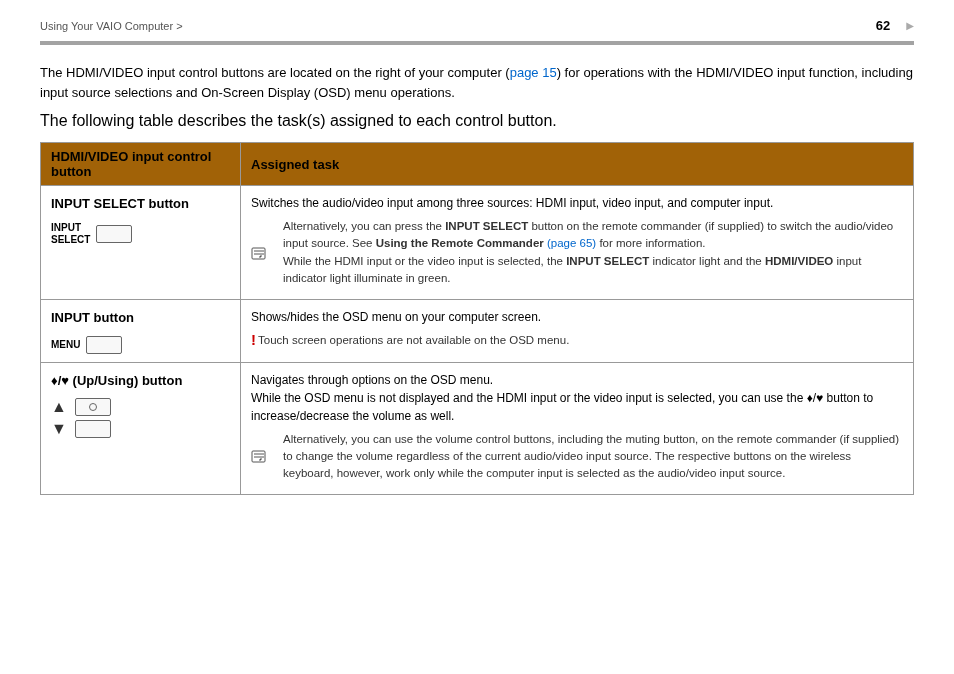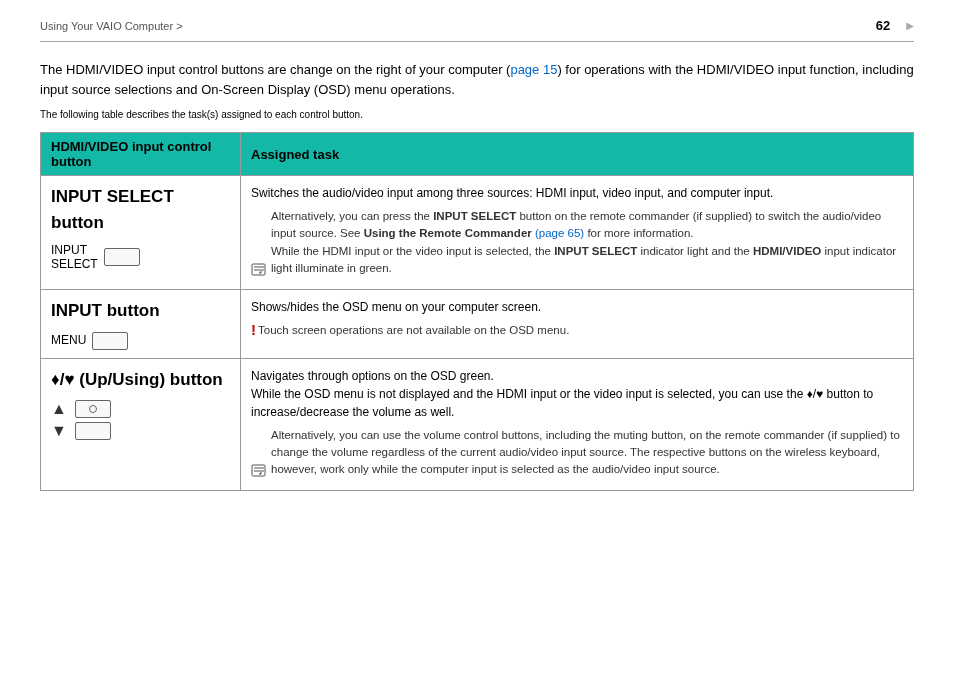--- a/index.html
+++ b/index.html
@@ -13,21 +13,21 @@
       padding: 0;
     }
     .page-wrapper {
       padding: 18px 40px 20px 40px;
     }
     
     .header-bar {
       display: flex;
       justify-content: space-between;
       align-items: flex-start;
-      border-bottom: 1px solid #a3a3a3;
+      border-bottom: 4px solid #a3a3a3;
       padding-bottom: 6px;
       margin-bottom: 18px;
     }
     .breadcrumb {
       font-size: 11px;
       color: #555;
       line-height: 1.5;
     }
     .page-number {
       font-size: 13px;
@@ -47,31 +47,31 @@
       font-size: 13px;
       line-height: 1.6;
       margin-bottom: 8px;
     }
     .intro-text a {
       color: #0066cc;
       text-decoration: none;
       text-align: right;
     }
     .table-intro {
-      font-size: 10px;
+      font-size: 16px;
       margin-bottom: 12px;
     }
     
     .control-table {
       width: 100%;
       border-collapse: collapse;
       border: 1px solid #999;
     }
     .control-table th {
-      background: #14b8a6;
+      background: #a16207;
       border: 1px solid #999;
       padding: 6px 10px;
       font-size: 13px;
       font-weight: bold;
       text-align: left;
     }
     .control-table td {
       border: 1px solid #999;
       padding: 8px 10px;
       vertical-align: top;
@@ -81,32 +81,32 @@
     .col-button {
       width: 200px;
     }
     .col-task {
       width: auto;
       margin-left: 16px;
     }
     
     .btn-label {
       font-weight: bold;
-      font-size: 17px;
+      font-size: 13px;
       margin-bottom: 8px;
     }
     .btn-diagram {
       display: flex;
       align-items: center;
       gap: 6px;
       margin-top: 4px;
     }
     .btn-key-label {
-      font-size: 12px;
-      font-weight: normal;
+      font-size: 10px;
+      font-weight: bold;
       line-height: 1.2;
       white-space: nowrap;
     }
     .btn-shape {
       display: inline-block;
       width: 36px;
       height: 18px;
       border: 1px solid #666;
       border-radius: 2px;
       background: #f8f8f8;
@@ -115,22 +115,22 @@
       display: inline-block;
       width: 36px;
       height: 18px;
       border: 1px solid #666;
       border-radius: 2px;
       background: #f8f8f8;
     }
     .note-block {
       margin: 6px 0 4px 0;
       display: flex;
-      align-items: flex-end;
-      gap: 4px;
+      align-items: center;
+      gap: 16px;
     }
     .warning-block {
       margin: 6px 0 4px 0;
       display: flex;
       align-items: flex-start;
       gap: 2px;
     }
     .warning-mark {
       color: #cc0000;
       font-weight: bold;
@@ -205,21 +205,21 @@
       <div>Using Your VAIO Computer &gt;</div>
     </div>
     <div class="page-num-right">
       <span class="page-number">62</span>
       <span class="chevron-right">▶</span>
     </div>
   </div>
 
 
   <p class="intro-text">
-    <span>The HDMI/VIDEO input control buttons are change on the right of your computer (</span><a href="#">page 15</a><span>) for operations with the HDMI/VIDEO input function, including input source selections and On-Screen Display (OSD) menu operations.</span>
+    <span>The HDMI/VIDEO input control buttons are located on the right of your computer (</span><a href="#">page 15</a><span>) for operations with the HDMI/VIDEO input function, including input source selections and On-Screen Display (OSD) menu operations.</span>
   </p>
 
   <p class="table-intro">The following table describes the task(s) assigned to each control button.</p>
 
   <table class="control-table">
     <thead>
       <tr>
         <th class="col-button">HDMI/VIDEO input control button</th>
         <th class="col-task">Assigned task</th>
       </tr>
@@ -265,21 +265,21 @@
                 <span class="circle-btn">
                   <span class="circle-inner"></span>
                 </span>
               </div>
               <div class="down-row">
                 <span class="arrow-down">▼</span>
                 <span class="btn-shape-small"></span>
               </div>
             </div>
           </td>
-          <td class="col-task task-text"><span>Navigates through options on the OSD green.</span><br><span>While the OSD menu is not displayed and the HDMI input or the video input is selected, you can use the ♦/♥ button to increase/decrease the volume as well.</span><div class="note-block">
+          <td class="col-task task-text"><span>Navigates through options on the OSD menu.</span><br><span>While the OSD menu is not displayed and the HDMI input or the video input is selected, you can use the ♦/♥ button to increase/decrease the volume as well.</span><div class="note-block">
               <svg width="16" height="14" viewBox="0 0 16 14" style="flex-shrink: 0; margin-top: 2px;">
                 <rect x="1" y="1" width="13" height="11" rx="1" ry="1" fill="none" stroke="#555" stroke-width="1"></rect>
                 <line x1="3" y1="4" x2="13" y2="4" stroke="#555" stroke-width="1"></line>
                 <line x1="3" y1="7" x2="13" y2="7" stroke="#555" stroke-width="1"></line>
                 <path d="M 8 10 L 10 8 L 11 9 L 9 11 Z" fill="#555"></path>
               </svg>
               <div class="note-text"><span>Alternatively, you can use the volume control buttons, including the muting button, on the remote commander (if supplied) to change the volume regardless of the current audio/video input source. The respective buttons on the wireless keyboard, however, work only while the computer input is selected as the audio/video input source.</span></div>
             </div></td>
         </tr>
       </tbody>

